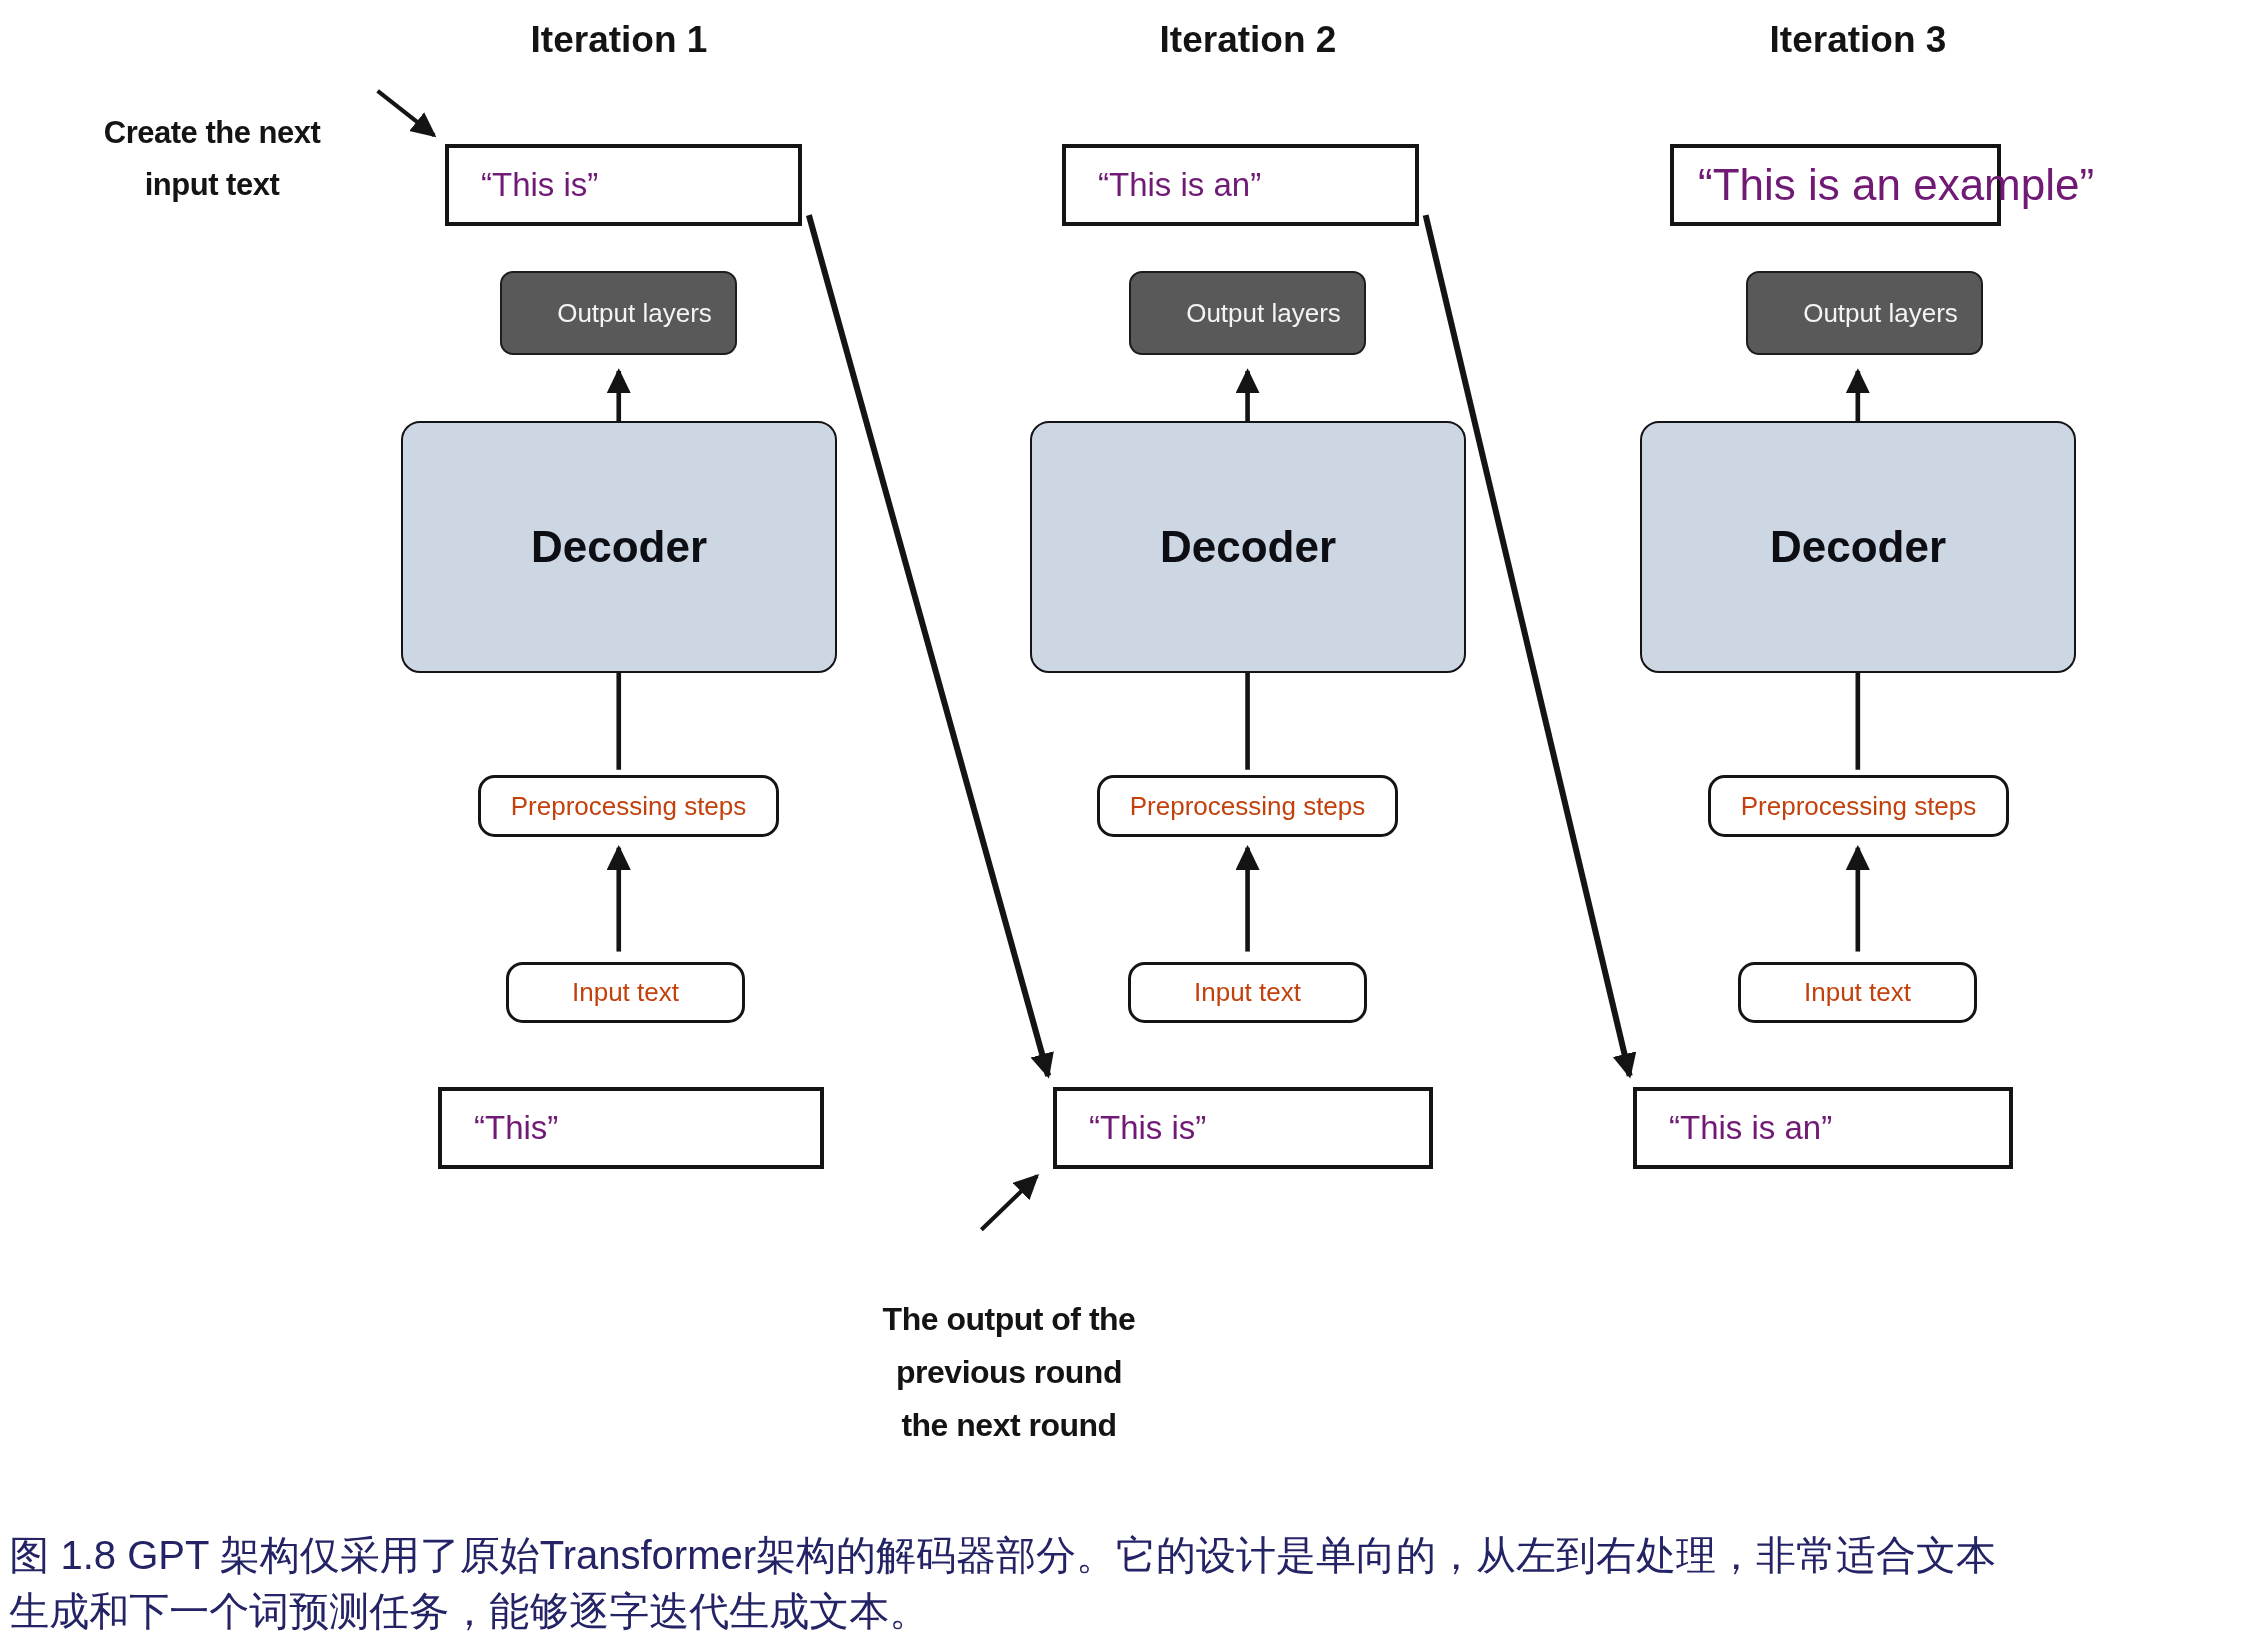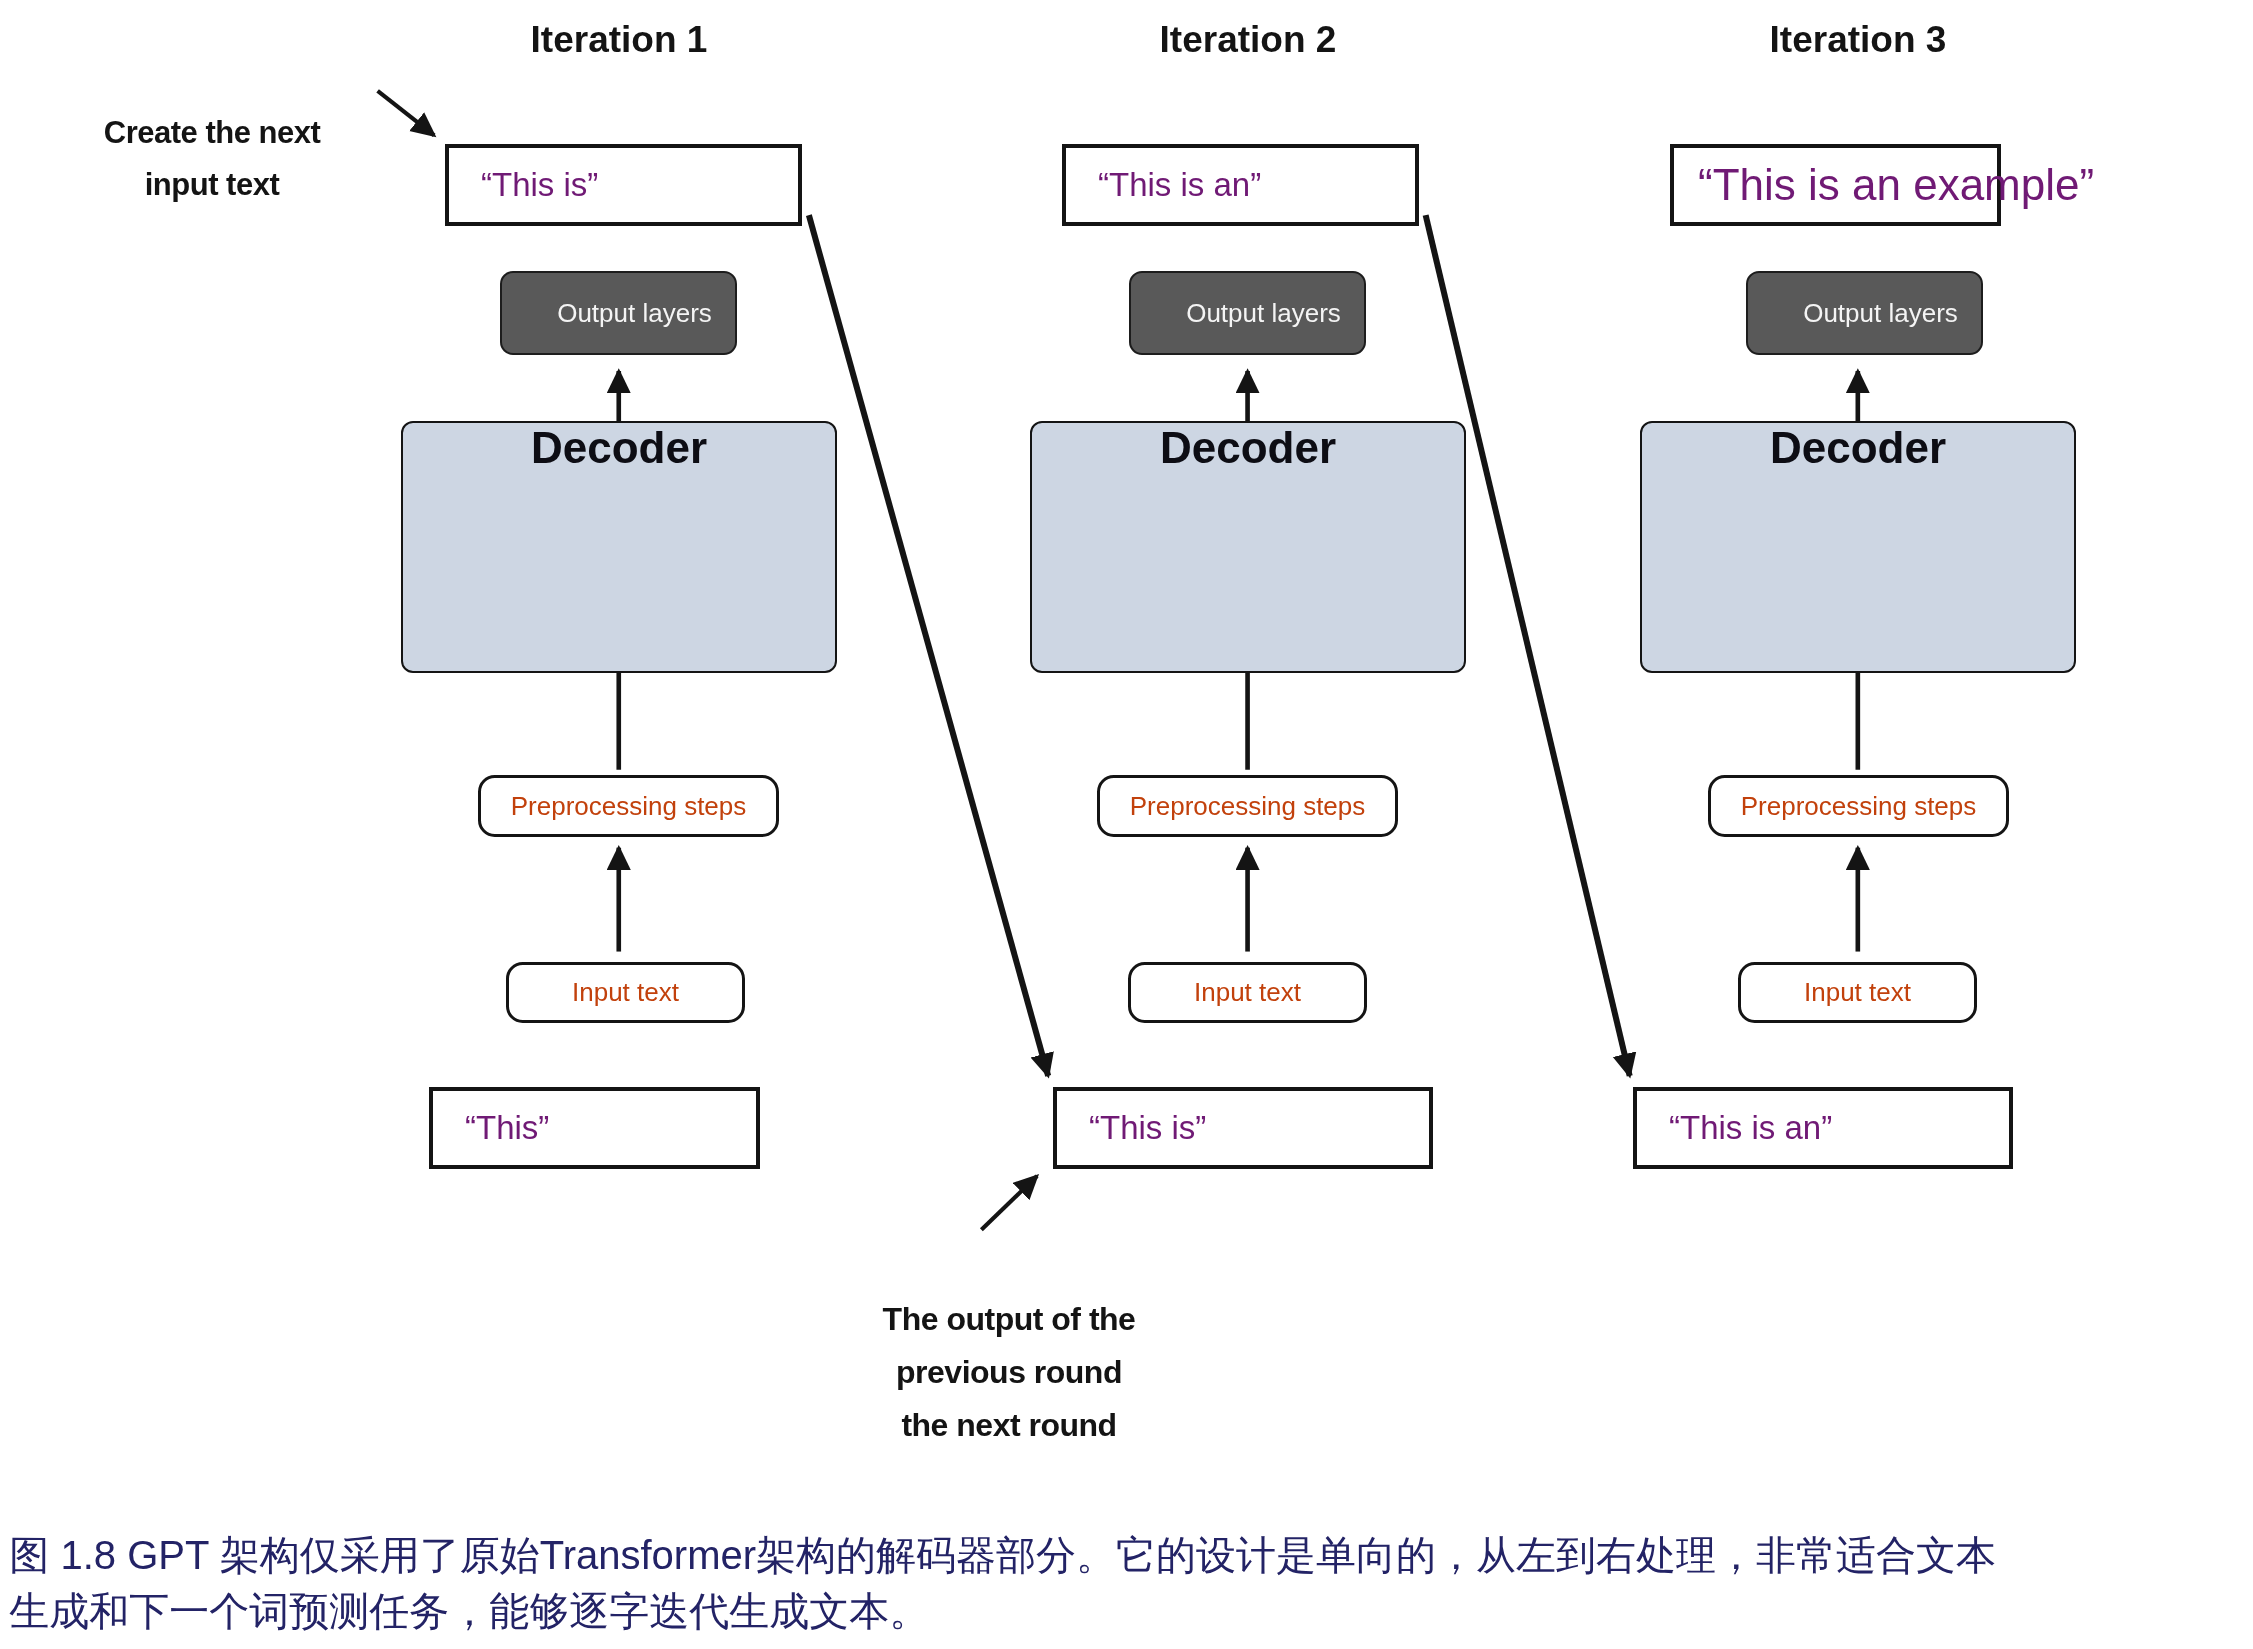--- a/index.html
+++ b/index.html
@@ -40,22 +40,23 @@
     justify-content: center;
     box-sizing: border-box;
     color: #f4f4f4;
     font-size: 26px;
     white-space: nowrap;
     padding-left: 32px;
   }
   .decoder {
     background: var(--decoder-fill, #cdd6e3);
     border: 2.8px solid #141414;
-    border-radius: 12px;
-    display: flex;
+    border-radius: 19px;
+    display: flex;
+    align-items: center;
     justify-content: center;
     box-sizing: border-box;
     font-size: 44px;
     font-weight: bold;
     color: #0d0d14;
   }
   .pill-box {
     background: #ffffff;
     border: 3.7px solid #141414;
     border-radius: 16.7px;
@@ -136,21 +137,21 @@
   </div>
 
   <div class="abs pill-box" style="left:478px; top:775px; width:301px; height:62px;">
     <span>Preprocessing steps</span>
   </div>
 
   <div class="abs pill-box" style="left:506px; top:962px; width:239px; height:61px;">
     <span>Input text</span>
   </div>
 
-  <div class="abs text-box" style="left:429px; top:1087px; width:331px; height:82px;">
+  <div class="abs text-box" style="left:438px; top:1087px; width:386px; height:82px;">
     <span>“This”</span>
   </div>
 
   <div class="abs iter-title" style="left:1248px; top:18.6px;">Iteration 2</div>
 
   <div class="abs text-box" style="left:1062px; top:144px; width:357px; height:82px;">
     <span>“This is an”</span>
   </div>
 
   <div class="abs output-layers" style="left:1129px; top:271px; width:237px; height:84px;">

